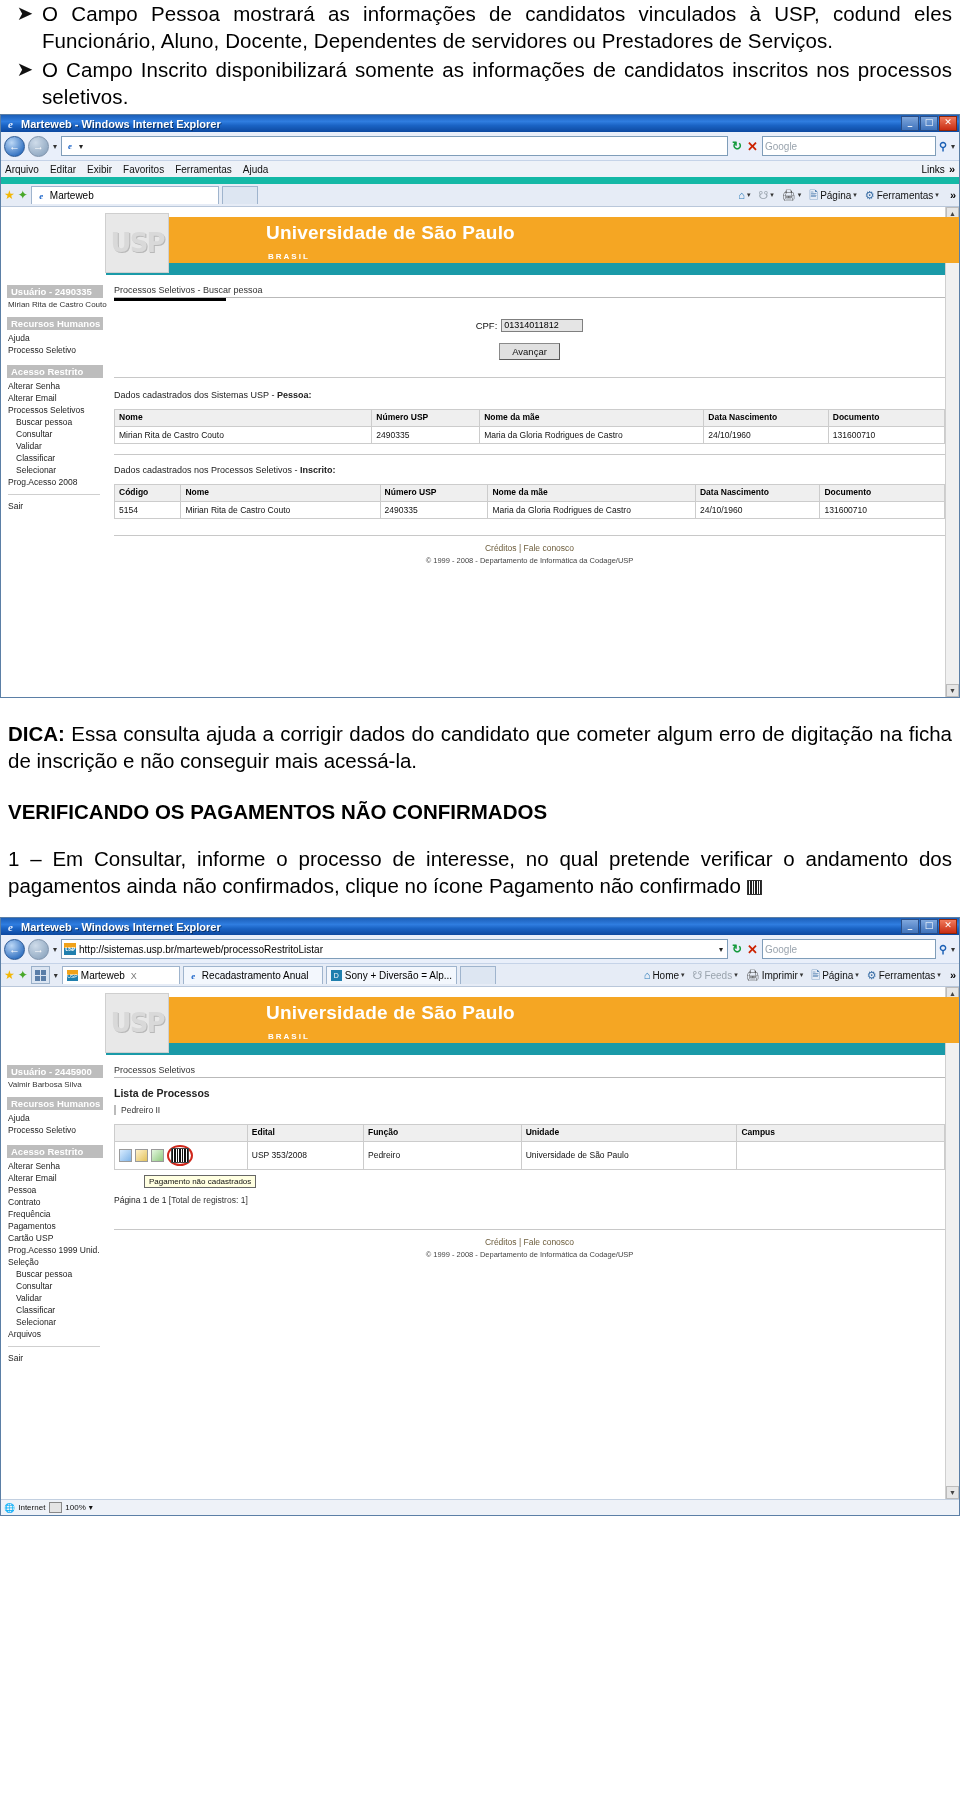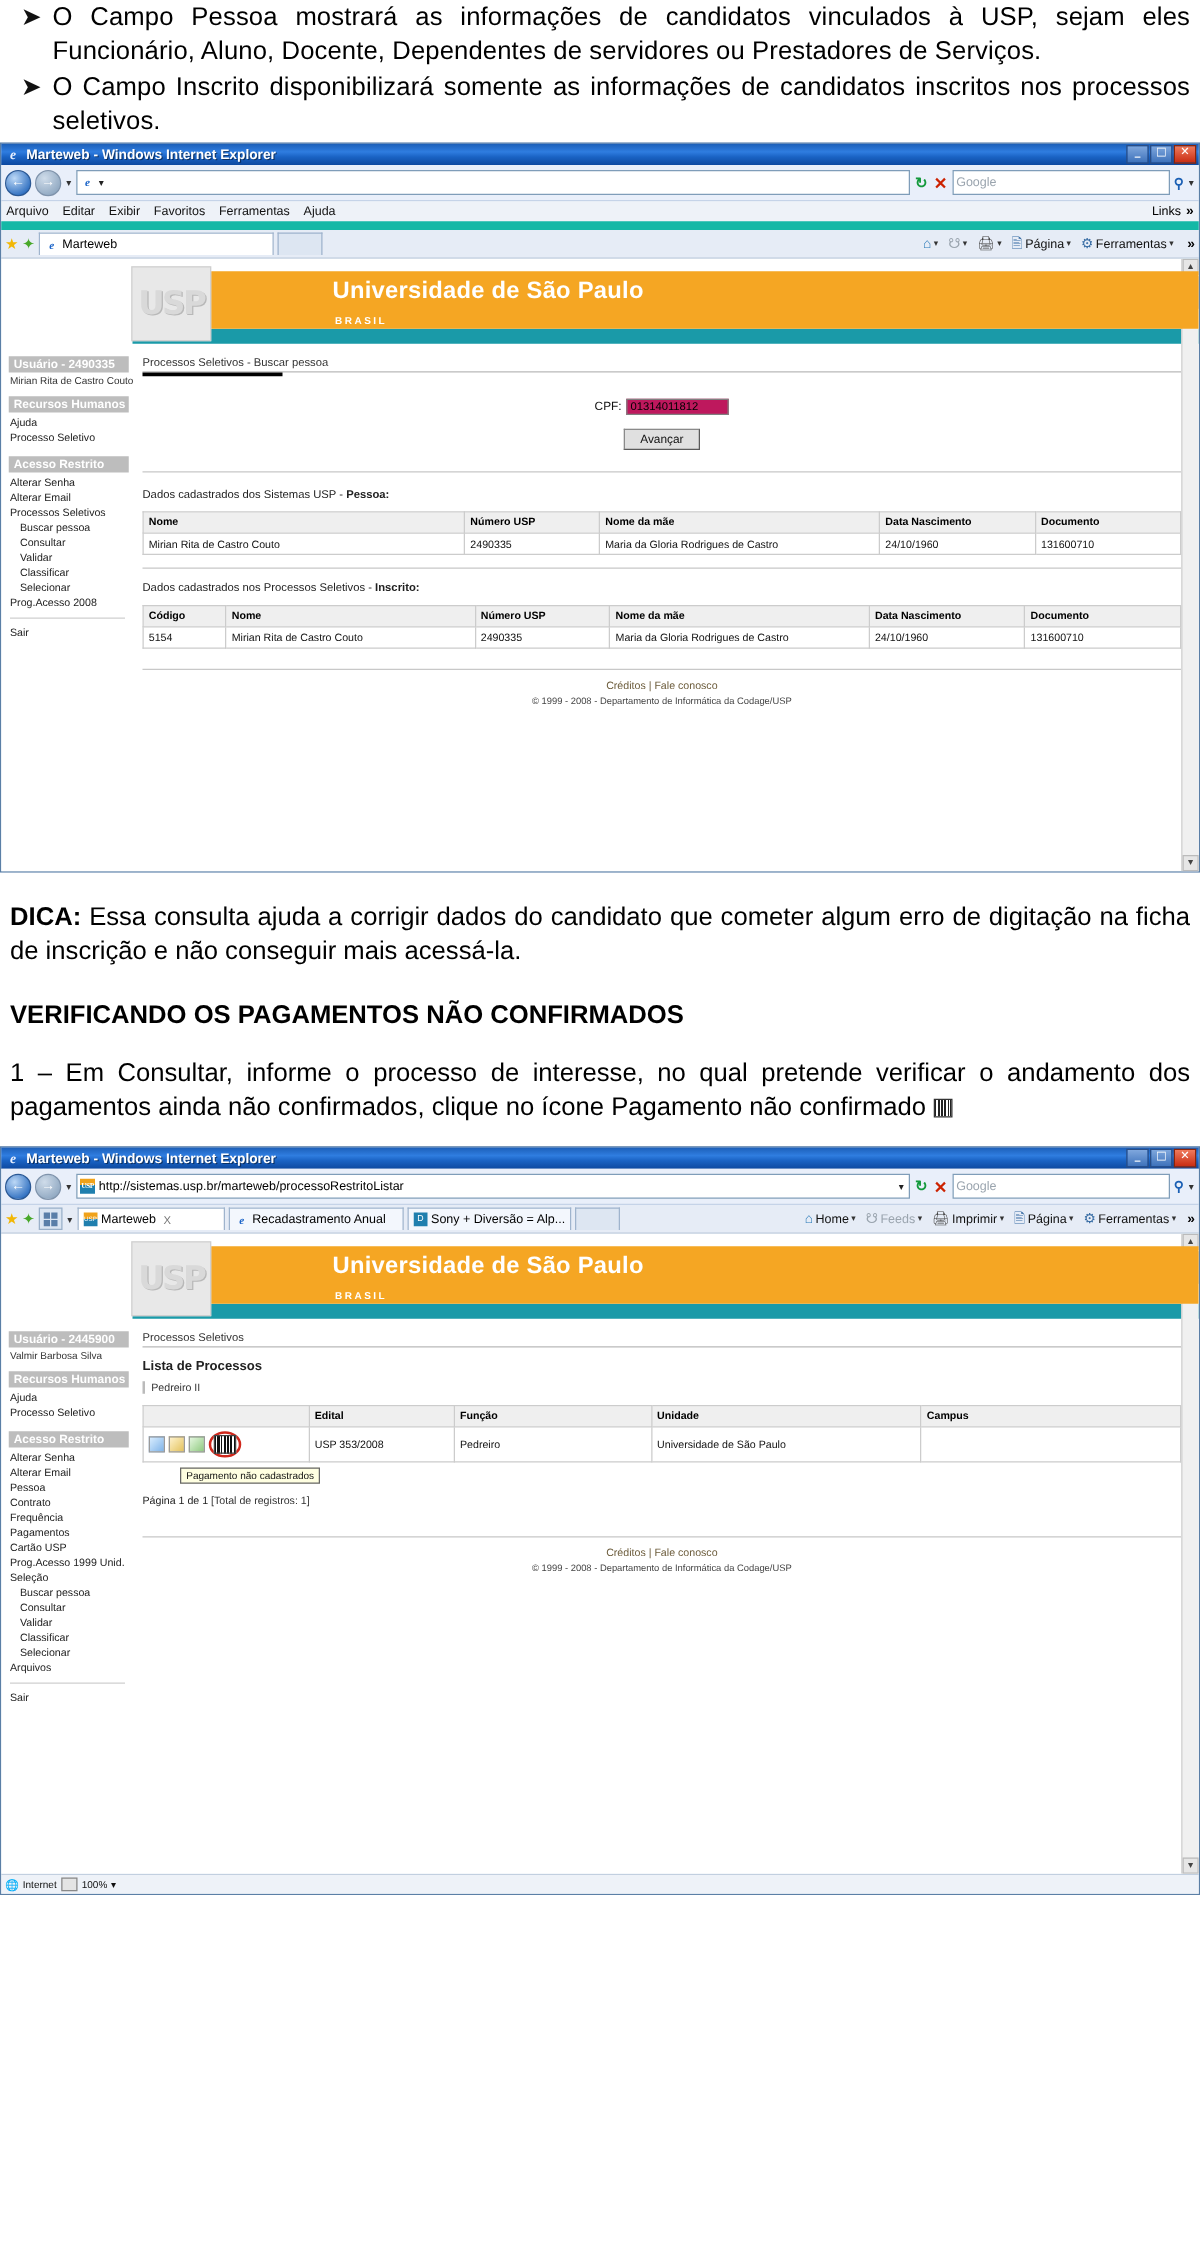--- a/index.html
+++ b/index.html
@@ -187,21 +187,21 @@
   .side-rule{border-top:1px solid #cfcfcf;margin:6px 6px 5px 7px;}
 
   .mw-main{flex:1;padding:10px 14px 0 8px;min-width:0;}
   .crumb{font-size:9px;color:#333;margin-bottom:2px;}
   .crumb-bar{height:3px;background:#000;width:112px;}
   .crumb-line{height:1px;background:#b9b9b9;margin-top:0;}
 
   .cpf-row{display:flex;justify-content:center;align-items:center;margin-top:18px;gap:4px;}
   .cpf-label{font-size:9.5px;color:#111;}
   .cpf-input{
-    width:82px;height:13px;border:1px solid #7f7f7f;background:#be185d;
+    width:82px;height:13px;border:1px solid #7f7f7f;background:#e5e5e5;
     font-size:9px;color:#000;padding:0 2px;line-height:13px;
     font-family:"Liberation Sans",sans-serif;box-sizing:border-box;
   }
   .btn-row{display:flex;justify-content:center;margin-top:11px;}
   .gbtn{
     background:#e0e0e0;border:1px solid #8a8a8a;border-right-color:#5a5a5a;border-bottom-color:#5a5a5a;
     font-size:9.5px;padding:2px 12px;color:#111;
   }
   .hr-soft{border-top:1px solid #c8c8c8;margin:17px 0 12px 0;}
   .sec-label{font-size:9px;color:#222;margin-bottom:9px;}
@@ -255,21 +255,21 @@
   }
 </style>
 </head>
 <body>
 
 <div class="page">
 
   <div class="prose">
     <div class="bullet-row">
       <div class="bullet-mark">➤</div>
-      <div class="bullet-text">O Campo Pessoa mostrará as informações de candidatos vinculados à USP, sejam eles Funcionário, Aluno, Docente, Dependentes de servidores ou Prestadores de Serviços.</div>
+      <div class="bullet-text">O Campo Pessoa mostrará as informações de candidatos vinculados à USP, codund eles Funcionário, Aluno, Docente, Dependentes de servidores ou Prestadores de Serviços.</div>
     </div>
     <div class="bullet-row">
       <div class="bullet-mark">➤</div>
       <div class="bullet-text">O Campo Inscrito disponibilizará somente as informações de candidatos inscritos nos processos seletivos.</div>
     </div>
   </div>
 
   <div class="ie-window" style="margin:4px 0 0 0;width:960px;">
 
     <div class="ie-titlebar">

